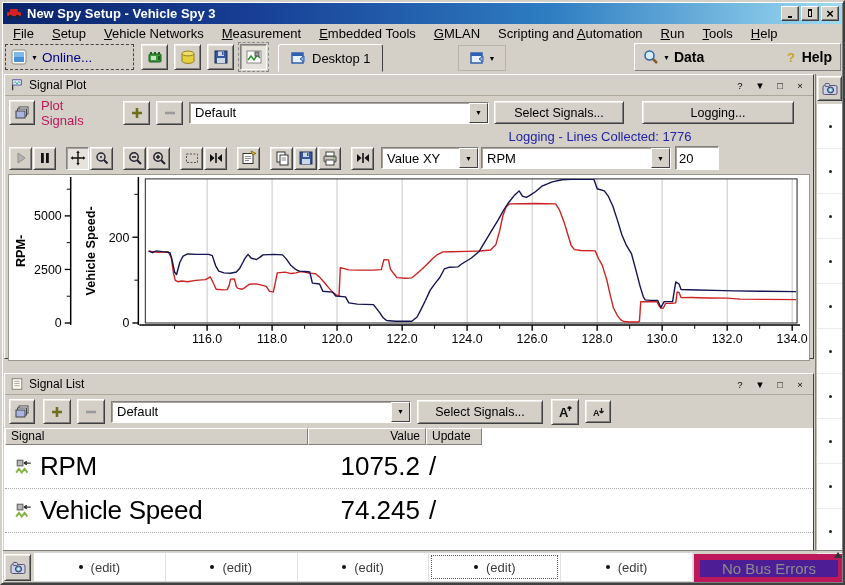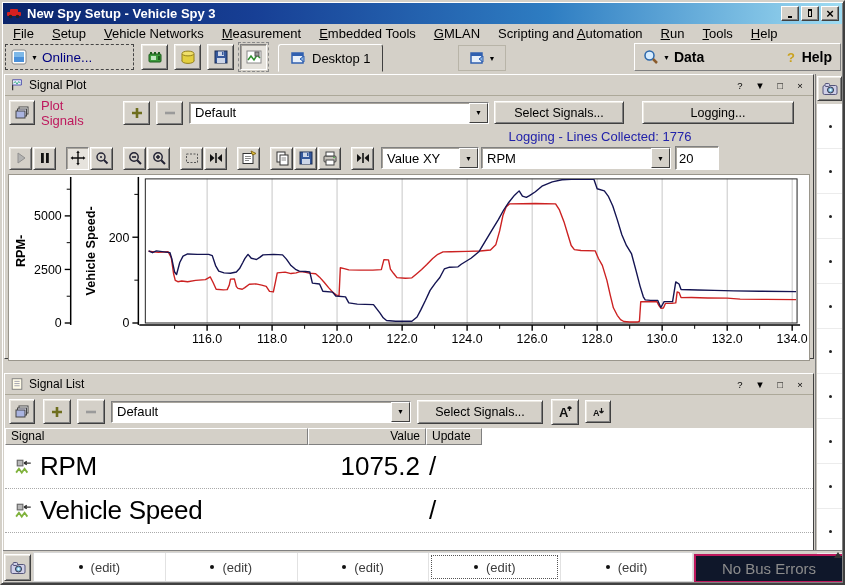--- a/index.html
+++ b/index.html
@@ -69,21 +69,21 @@
   .sname{font-size:26px;margin-left:7px;letter-spacing:-0.3px;color:#000;}
   .sval{position:absolute;left:175px;width:240px;text-align:right;font-size:26px;color:#000;}
   .supd{position:absolute;left:424px;font-size:26px;color:#000;}
   
   .statusbar{position:absolute;left:2px;top:550px;width:841px;height:33px;background:#d4d0c8;border-top:1px solid #808080;}
   .cam-btn{position:absolute;left:2px;top:3px;width:27px;height:27px;}
   .tabs{position:absolute;left:31px;top:1px;width:661px;height:30px;background:#fff;display:flex;border:1px solid #d6d6d6;box-sizing:border-box;}
   .stab{flex:1;display:flex;align-items:center;justify-content:center;gap:8px;border-right:1px solid #e2e2e2;color:#3c3c3c;font-size:13px;position:relative;}
   .stab.focused::after{content:"";position:absolute;inset:2px;border:1px dotted #555;}
   .dot{width:4px;height:4px;background:#111;border-radius:50%;flex:none;}
-  .busbox{position:absolute;left:692px;top:3px;width:150px;height:29px;background:#0f172a;border:2px solid #be185d;box-sizing:border-box;display:flex;align-items:center;justify-content:center;color:#8c8c8c;font-size:15px;}
+  .busbox{position:absolute;left:692px;top:3px;width:150px;height:29px;background:#4c1d95;border:6px solid #be185d;box-sizing:border-box;display:flex;align-items:center;justify-content:center;color:#8c8c8c;font-size:15px;}
   .up-arrow{position:absolute;left:832px;top:1px;width:0;height:0;border-left:4px solid transparent;border-right:4px solid transparent;border-bottom:6px solid #333;z-index:5;}
   
   .sidebar{position:absolute;left:815px;top:74px;width:28px;height:476px;background:#d4d0c8;border-left:1px solid #808080;box-sizing:border-box;}
   .sb-cam{position:absolute;left:1px;top:2px;width:25px;height:25px;}
   .sb-strip{position:absolute;left:0;top:30px;width:27px;bottom:0;background:#fff;border-left:1px solid #c4c0b8;box-sizing:border-box;}
   .sseg{height:44px;border-bottom:1px solid #ececec;display:flex;align-items:center;justify-content:center;}
   .sdot{width:3px;height:3px;background:#222;border-radius:50%;}
   u{text-decoration:underline;}
 </style>
 </head>
@@ -509,20 +509,21 @@
         </div>
         <div class="slrow">
           <span style="display: flex;">
             <svg viewBox="0 0 16 16" width="16" height="16">
               <rect x="2" y="2" width="5" height="5" fill="#b8b8b8" stroke="#666"></rect>
               <path d="M14 4.5 H8 M8 4.5 l2.5 -1.5 M8 4.5 l2.5 1.5" stroke="#333" stroke-width="1.2" fill="none"></path>
               <polyline points="1,13 3.5,9.5 6,13 8.5,9.5 11,13" fill="none" stroke="#7fb23c" stroke-width="1.6"></polyline>
             </svg>
           </span>
           <span class="sname">Vehicle Speed</span>
+          <span class="sval">74.245</span>
           <span class="supd">/</span>
         </div>
       </div>
   </div>
 
   <div class="statusbar">
     <button class="btn cam-btn">
         <svg viewBox="0 0 16 16" width="16" height="16">
           <rect x="1" y="4.5" width="14" height="9" rx="1.5" fill="#cfcfe8" stroke="#55557a"></rect>
           <rect x="3" y="2.5" width="4.5" height="3" rx="1" fill="#cfcfe8" stroke="#55557a"></rect>

